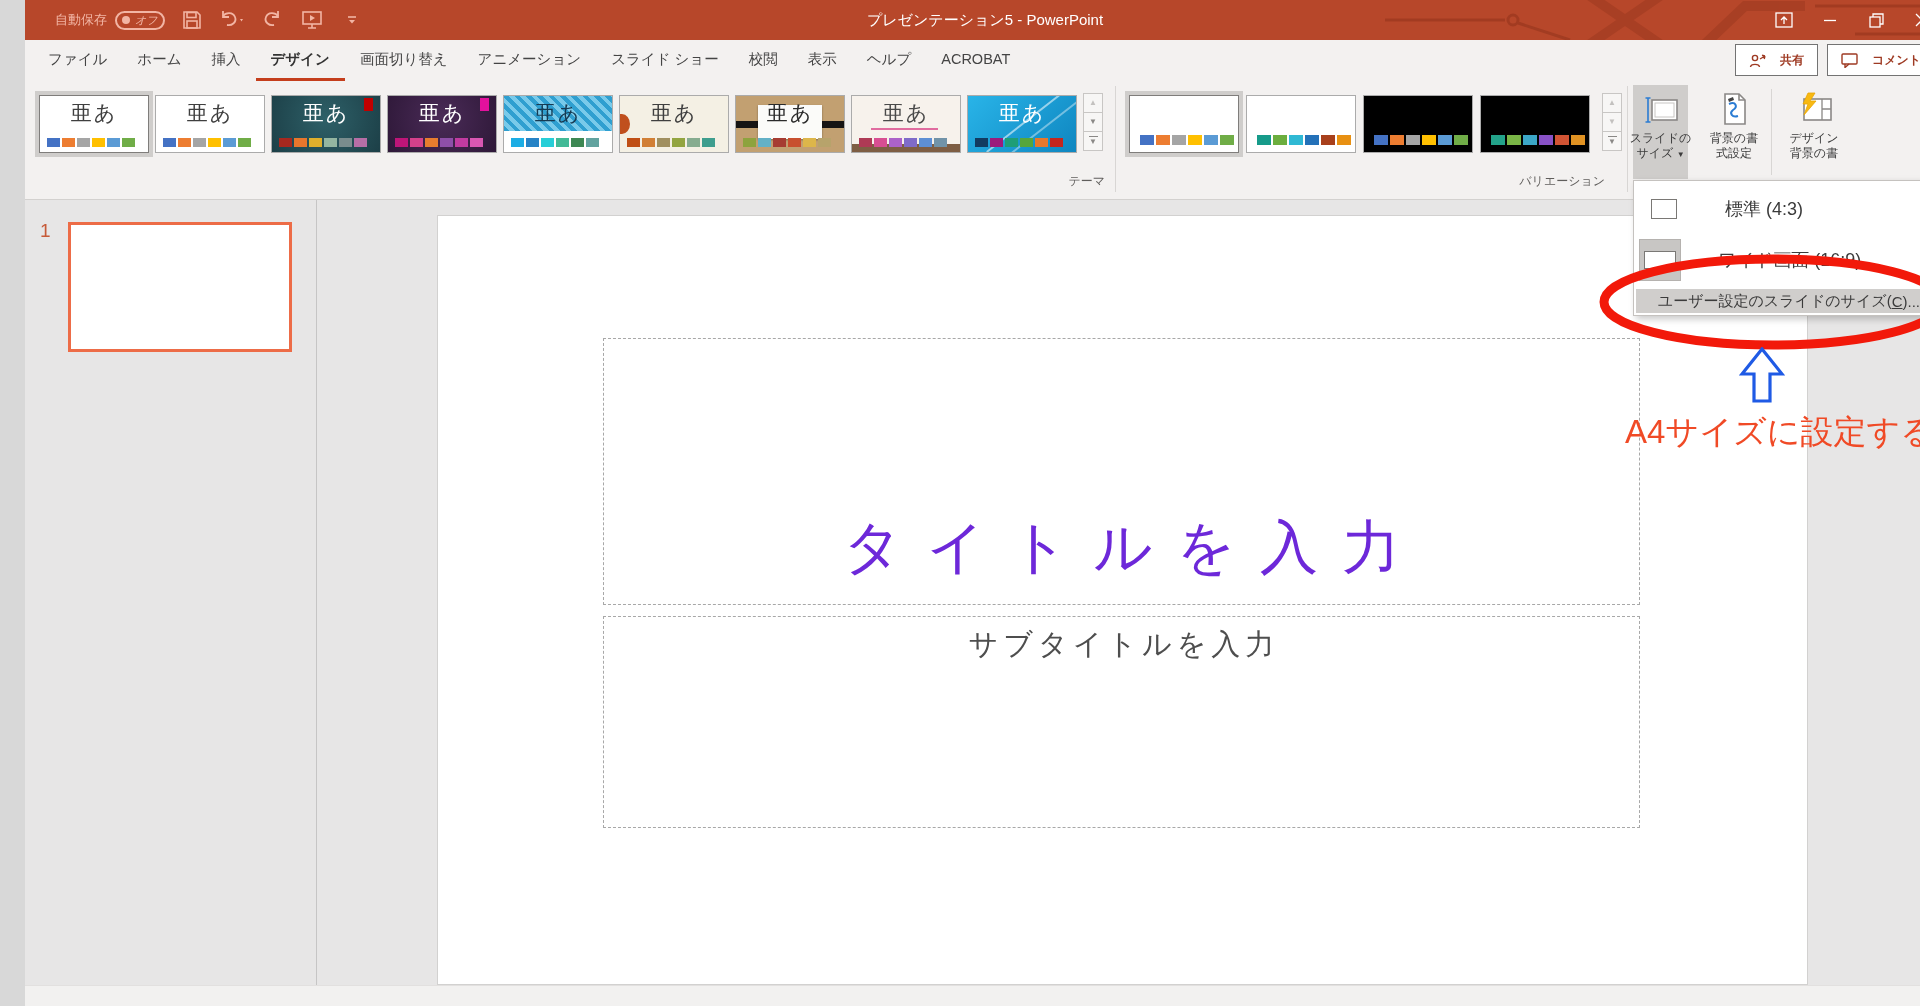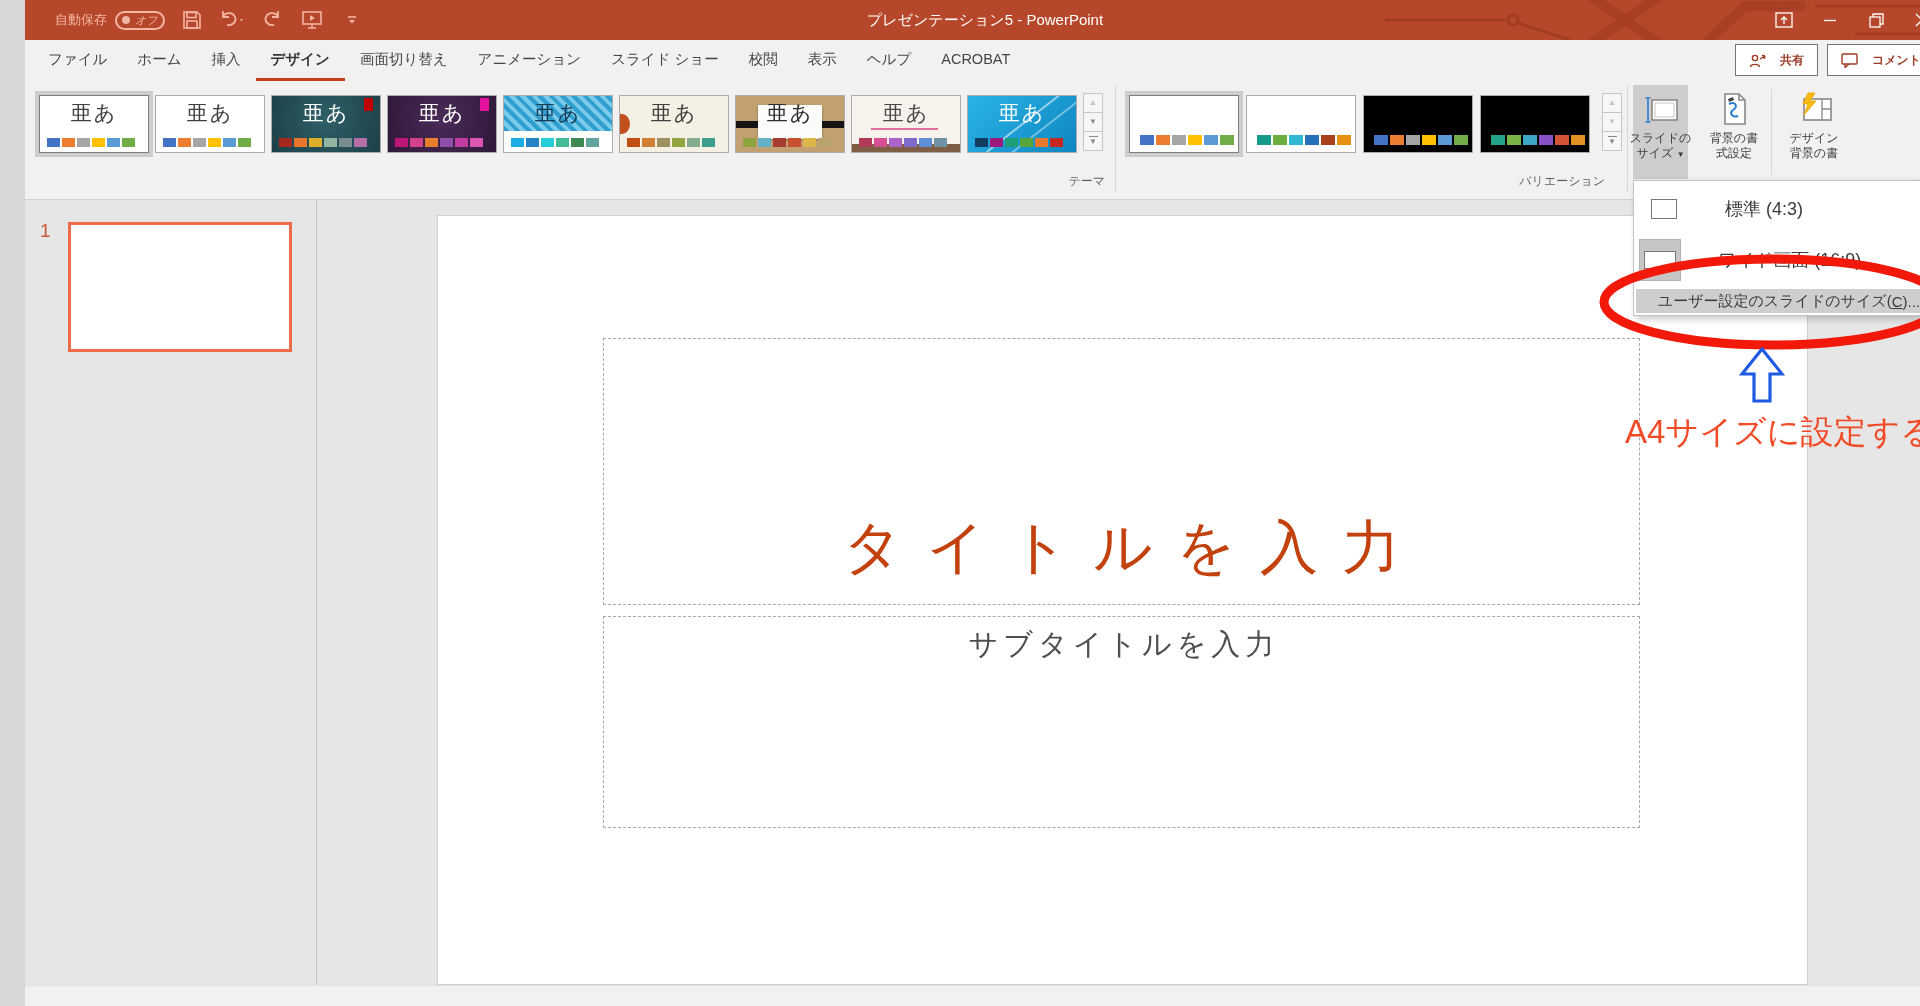--- a/index.html
+++ b/index.html
@@ -63,21 +63,21 @@
   .chevron-up{position:absolute;right:16px;bottom:4px;width:18px;height:14px;display:flex;align-items:center;justify-content:center;}
 
   
   .workspace{position:absolute;left:0;top:200px;width:1920px;height:785px;background:var(--workspace-bg,#E7E6E6);}
   .panel-sep{position:absolute;left:291px;top:0;width:1px;height:785px;background:#C6C5C5;}
   .slide-num{position:absolute;left:15px;top:20px;font-size:19px;color:#C75A38;}
   .slide-thumb{position:absolute;left:43px;top:22px;width:224px;height:130px;background:#fff;border:3px solid var(--selection-orange,#ED6C47);}
   .slide{position:absolute;left:412px;top:15px;width:1371px;height:770px;background:#fff;border:1px solid #D2D1D0;}
   .ph{position:absolute;border:1px dashed #A8A8A8;}
   .ph-title{left:165px;top:122px;width:1037px;height:267px;display:flex;align-items:flex-end;justify-content:center;padding-bottom:26px;}
-  .ph-title .t{font-size:58px;color:#c2410c;letter-spacing:24px;padding-left:24px;line-height:1.05;white-space:nowrap;font-weight:300;}
+  .ph-title .t{font-size:58px;color:#6d28d9;letter-spacing:24px;padding-left:24px;line-height:1.05;white-space:nowrap;font-weight:300;}
   .ph-sub{left:165px;top:400px;width:1037px;height:212px;text-align:center;padding-top:8px;}
   .ph-sub .t{font-size:29px;color:#4E4E4E;letter-spacing:5px;padding-left:5px;}
   .statusbar{position:absolute;left:0;top:985px;width:1920px;height:21px;background:#F2F1F0;border-top:1px solid #E2E0DF;}
 
   
   .size-menu{position:absolute;left:1608px;top:180px;width:290px;background:#fff;border:1px solid #C5C2BF;box-shadow:3px 3px 7px rgba(0,0,0,.22);z-index:40;padding:3px 0 0 0;}
   .mi{display:flex;align-items:center;}
   .mi-std{height:49px;padding-left:9px;}
   .mi-wide{height:53px;padding-left:5px;}
   .iconwrap{width:42px;height:42px;display:flex;align-items:center;justify-content:center;flex:none;}

